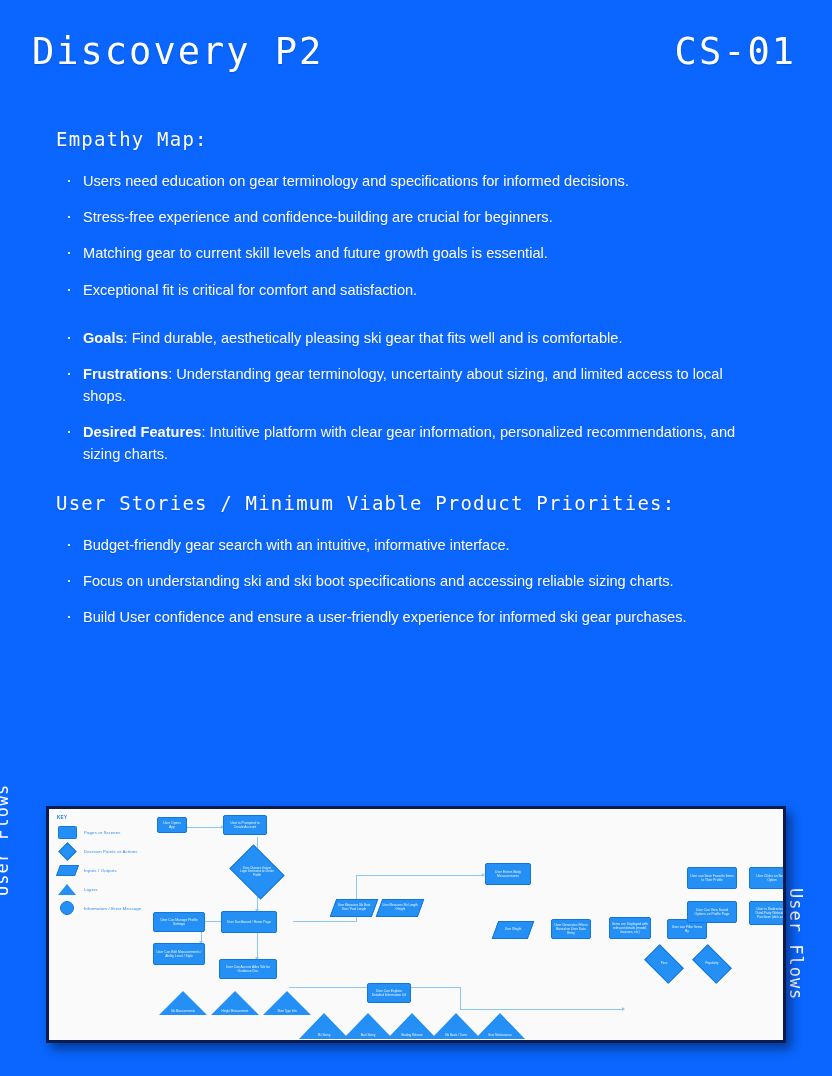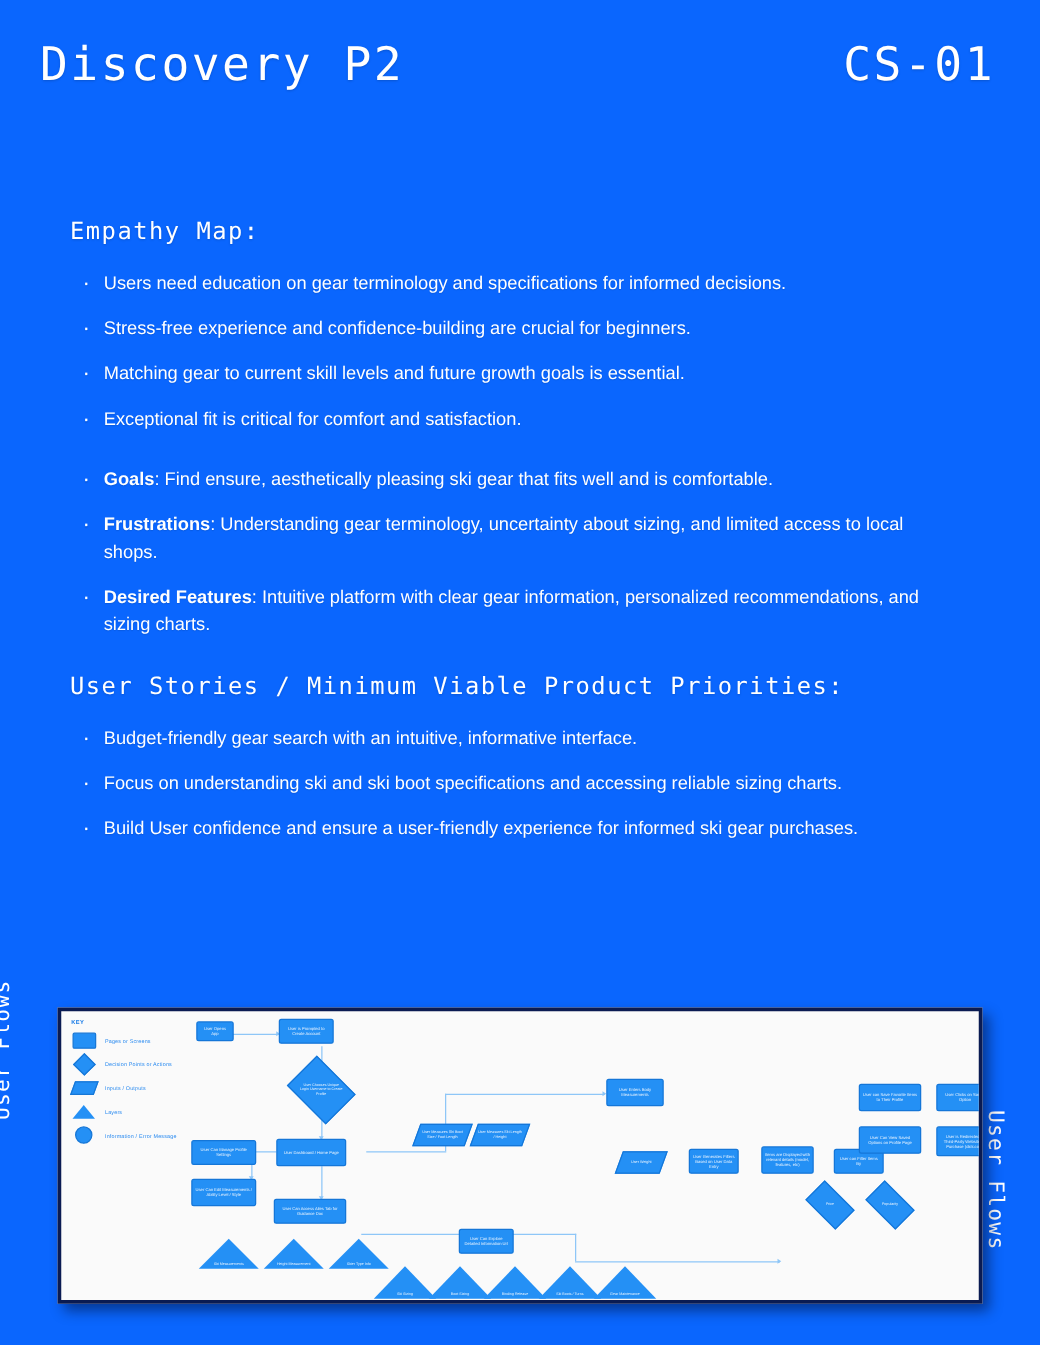--- a/index.html
+++ b/index.html
@@ -29,21 +29,21 @@
     font-family:"DejaVu Sans Mono", monospace;
     font-size:37px;letter-spacing:2px;
     color:#ffffff;font-weight:400;
     text-shadow:0 1px 2px rgba(0,0,0,.18);
     white-space:nowrap;
     text-align:center;
   }
 
   
   .content{position:absolute;left:56px;top:128px;width:700px;}
-  .section{margin-bottom:26px;margin-top:46px;}
+  .section{margin-bottom:26px;}
   .section-title{
     font-family:"DejaVu Sans Mono", monospace;
     font-size:19px;color:#fff;letter-spacing:1.2px;
     margin:0 0 20px 0;font-weight:400;
     text-shadow:0 1px 2px rgba(0,0,0,.16);
   }
   .section.s2{margin-top:20px;}
   .bullets{list-style:none;margin:0;padding:0;}
   .bullets li{
     position:relative;
@@ -188,21 +188,21 @@
       <ul class="bullets">
         <li><span>Users need education on gear terminology and specifications for informed decisions.</span></li>
         <li><span>Stress-free experience and confidence-building are crucial for beginners.</span></li>
         <li><span>Matching gear to current skill levels and future growth goals is essential.</span></li>
         <li><span>Exceptional fit is critical for comfort and satisfaction.</span></li>
       </ul>
     </div>
 
     <div class="section s2">
       <ul class="bullets">
-        <li><b>Goals</b><span>: Find ensure, aesthetically pleasing ski gear that fits well and is comfortable.</span></li>
+        <li><b>Goals</b><span>: Find durable, aesthetically pleasing ski gear that fits well and is comfortable.</span></li>
         <li><b>Frustrations</b><span>: Understanding gear terminology, uncertainty about sizing, and limited access to local shops.</span></li>
         <li><b>Desired Features</b><span>: Intuitive platform with clear gear information, personalized recommendations, and sizing charts.</span></li>
       </ul>
     </div>
 
     <div class="section s2">
       <h2 class="section-title">User Stories / Minimum Viable Product Priorities:</h2>
       <ul class="bullets">
         <li><span>Budget-friendly gear search with an intuitive, informative interface.</span></li>
         <li><span>Focus on understanding ski and ski boot specifications and accessing reliable sizing charts.</span></li>

